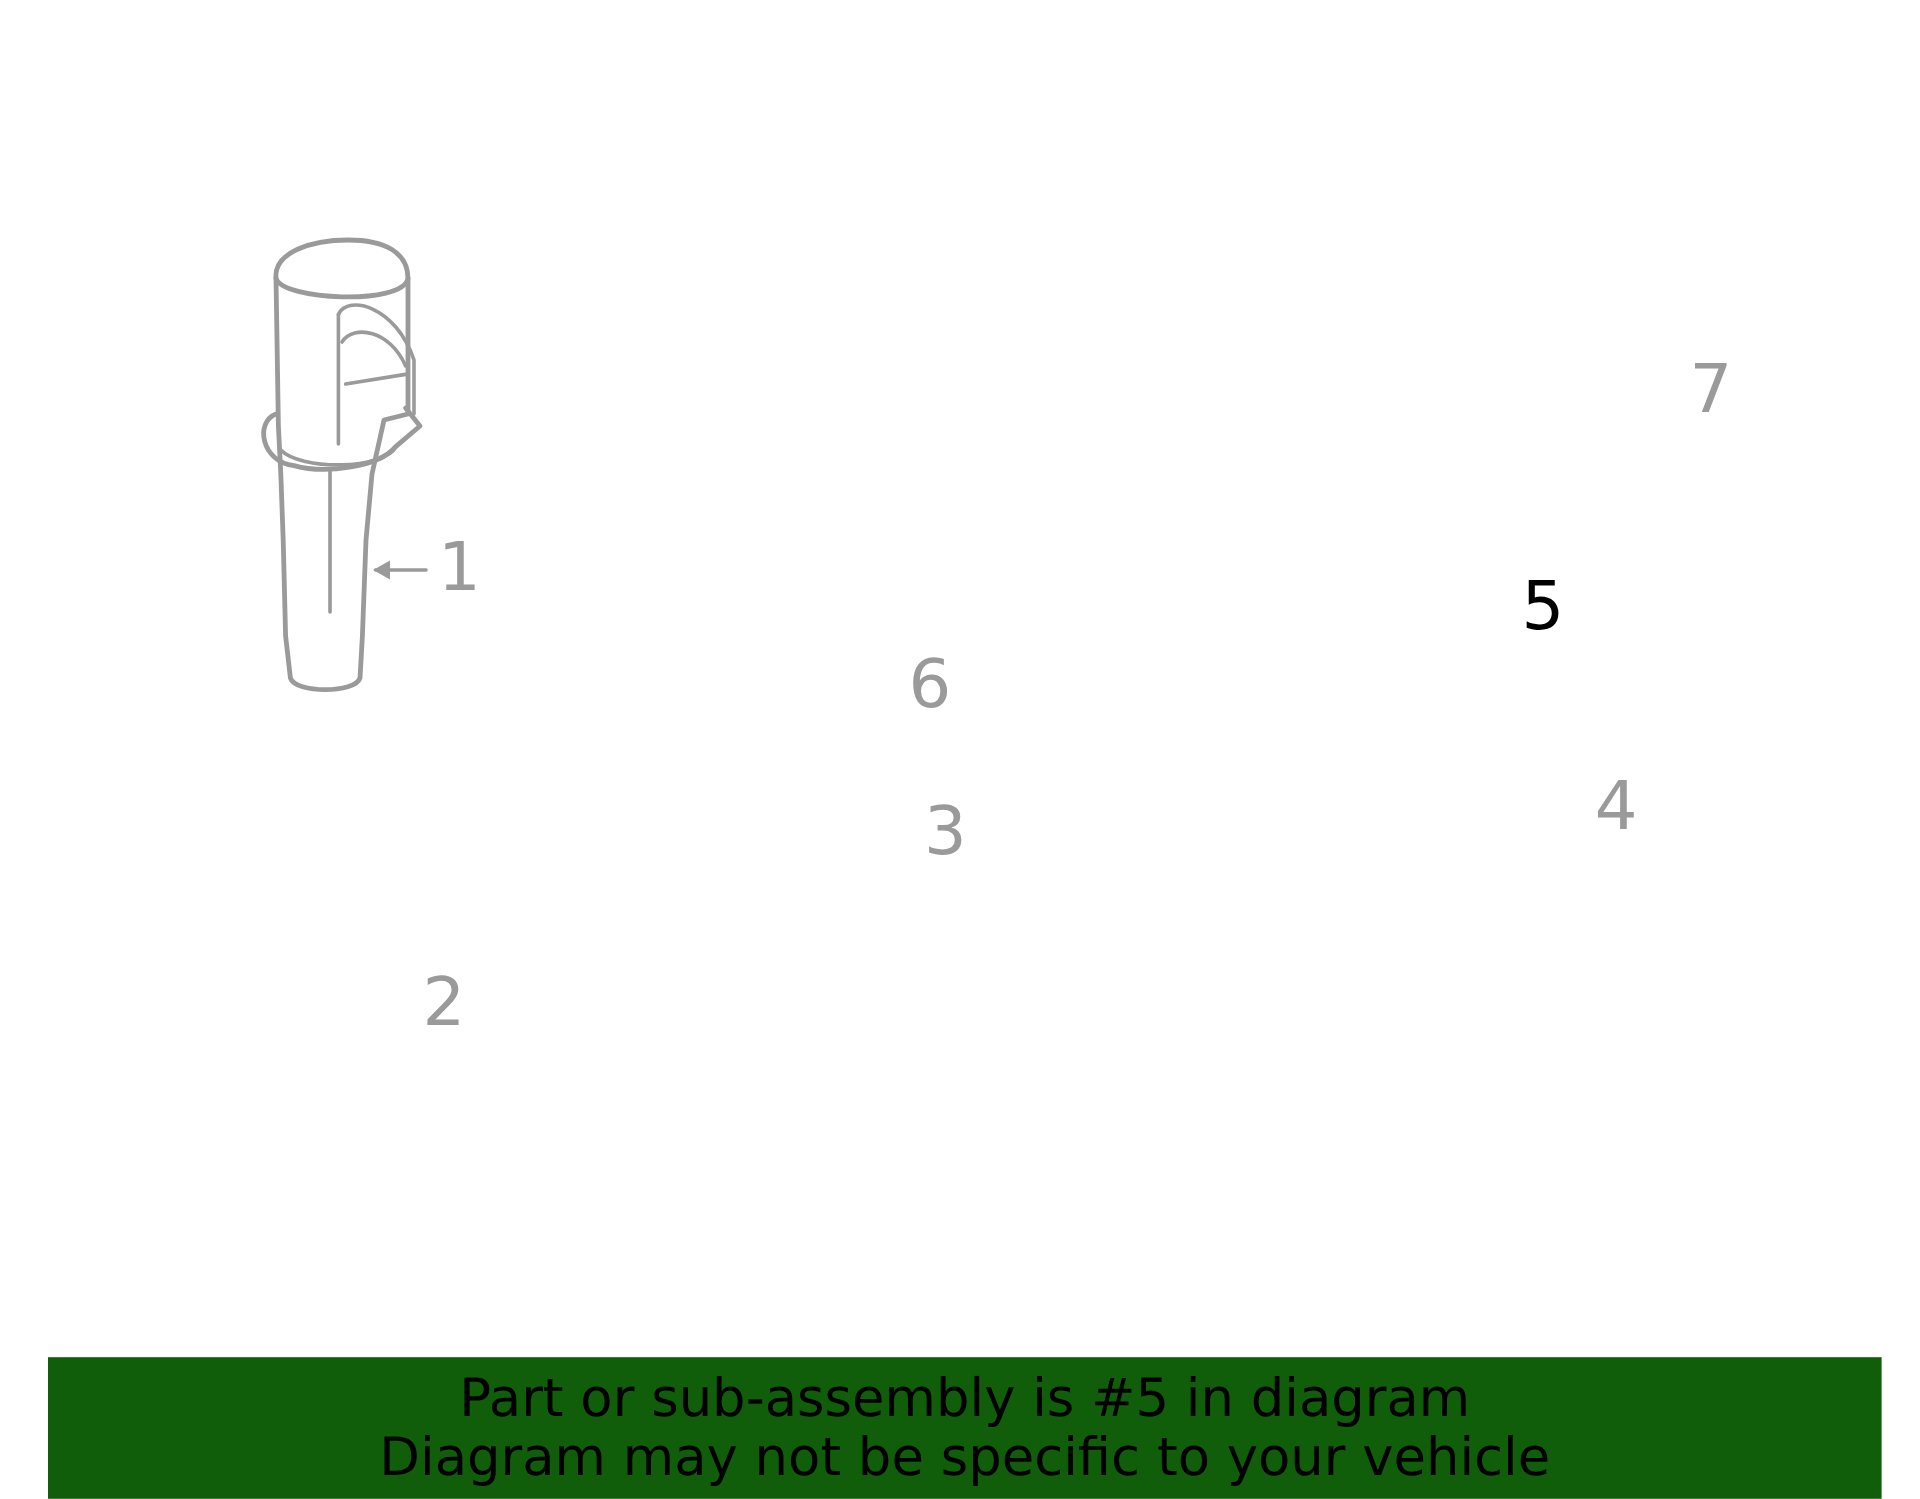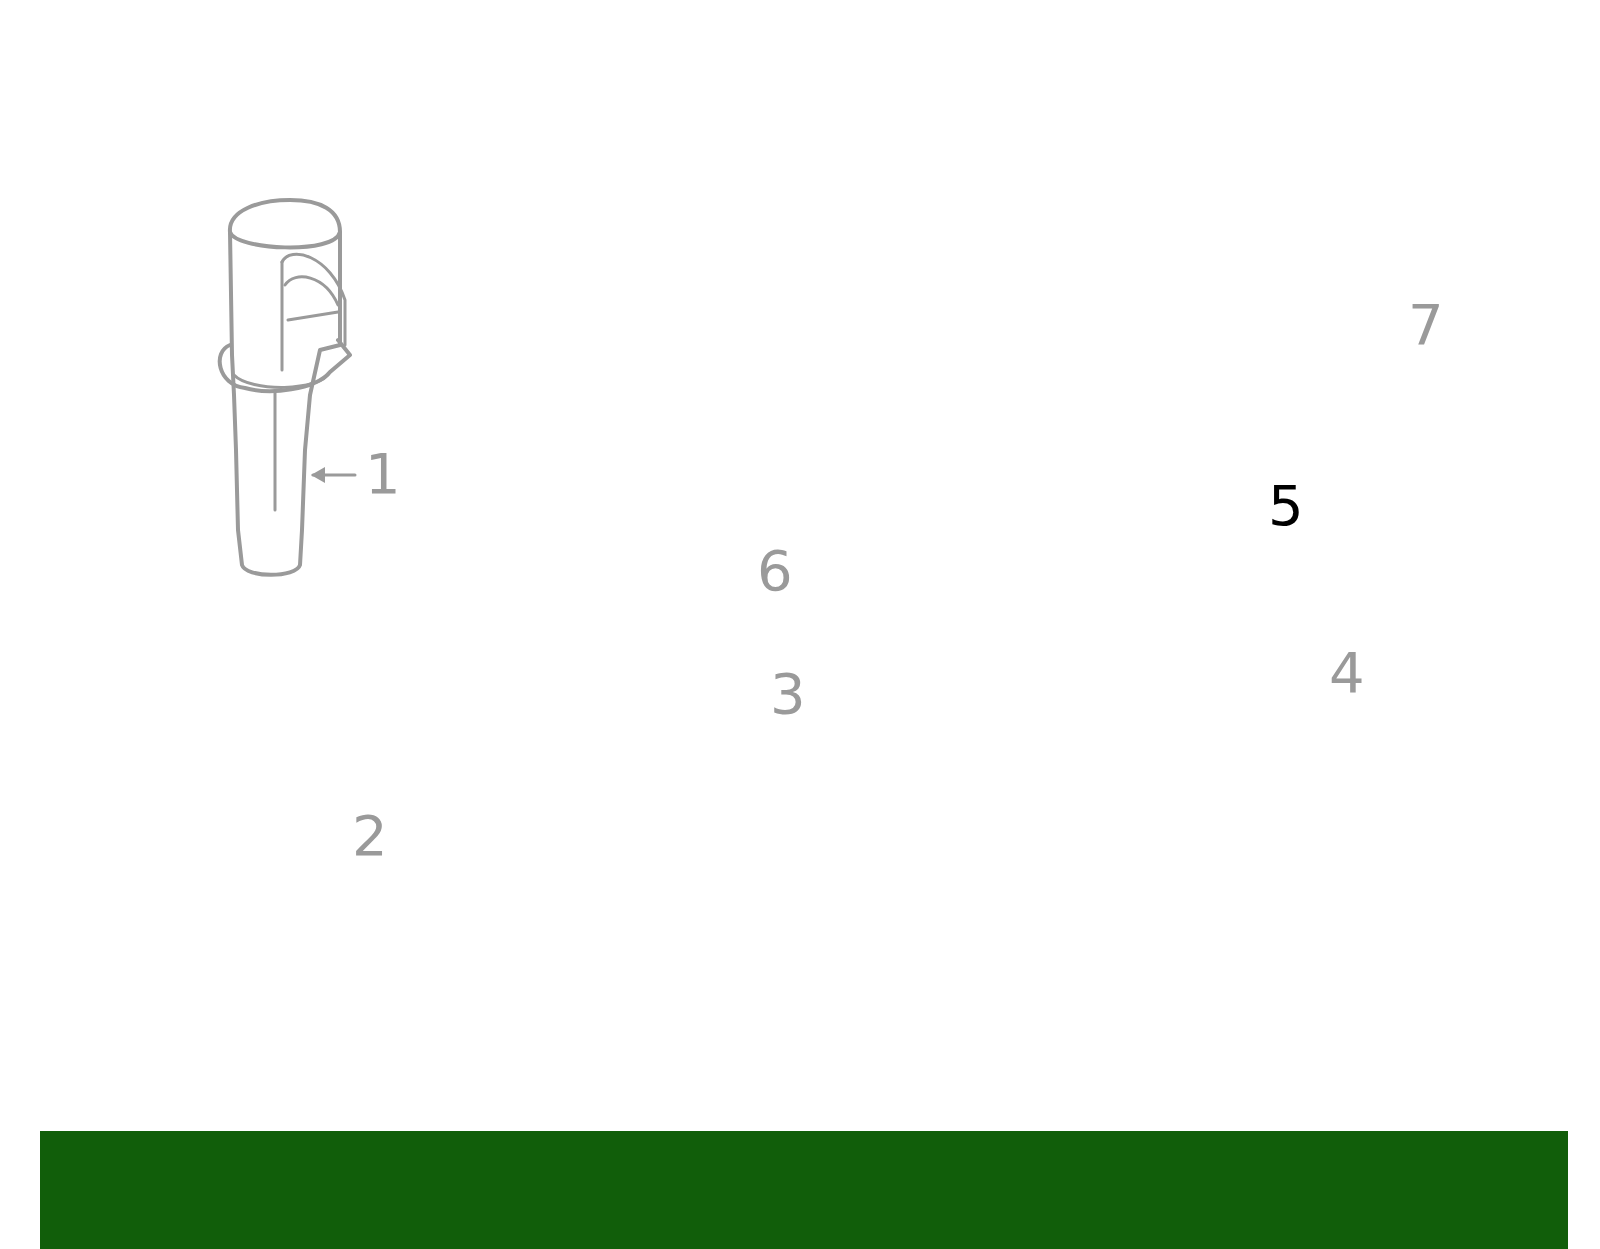--- a/index.html
+++ b/index.html
@@ -152,16 +152,18 @@
 
 <div class="callout" style="left:365px;top:446px;">1</div>
 <div class="callout" style="left:352px;top:808px;">2</div>
 <div class="callout" style="left:770px;top:666px;">3</div>
 <div class="callout" style="left:1329px;top:645px;">4</div>
 <div class="callout active" style="left:1268px;top:478px;">5</div>
 <div class="callout" style="left:757px;top:543px;">6</div>
 <div class="callout" style="left:1408px;top:297px;">7</div>
 
 <div id="banner">
+  <div>Part or sub-assembly is #5 in diagram</div>
+  <div>Diagram may not be specific to your vehicle</div>
 </div>
 
 
 
 
 </body></html>

